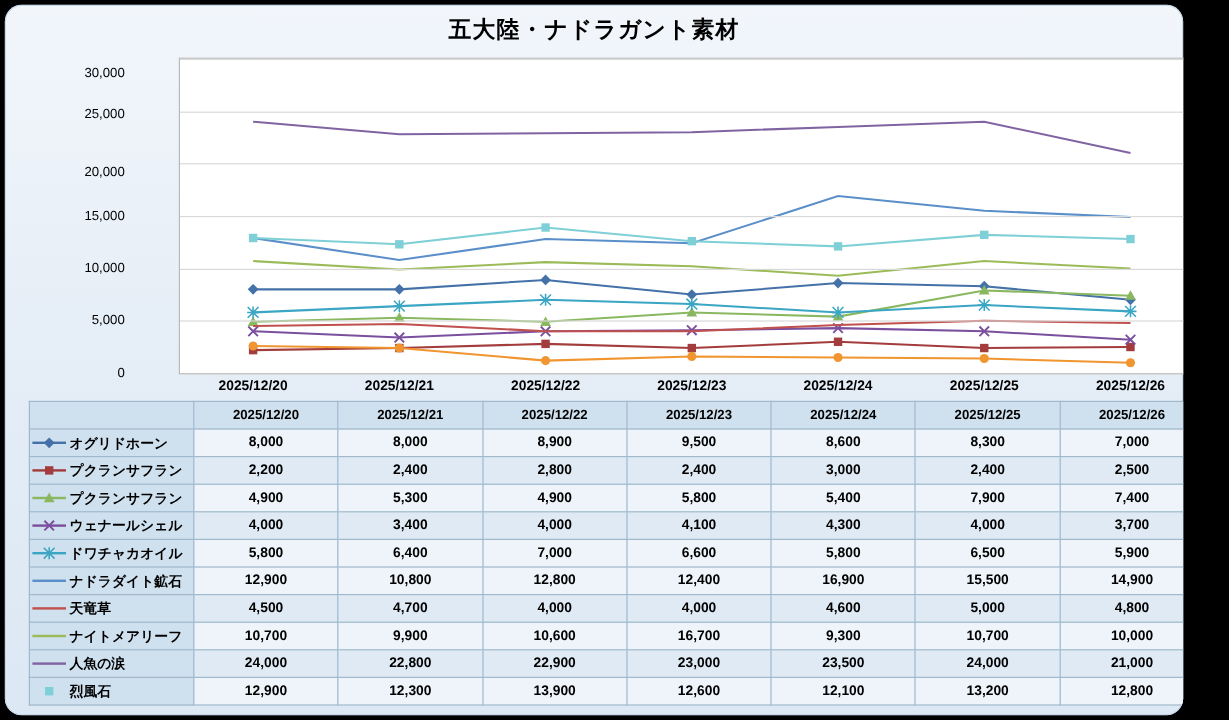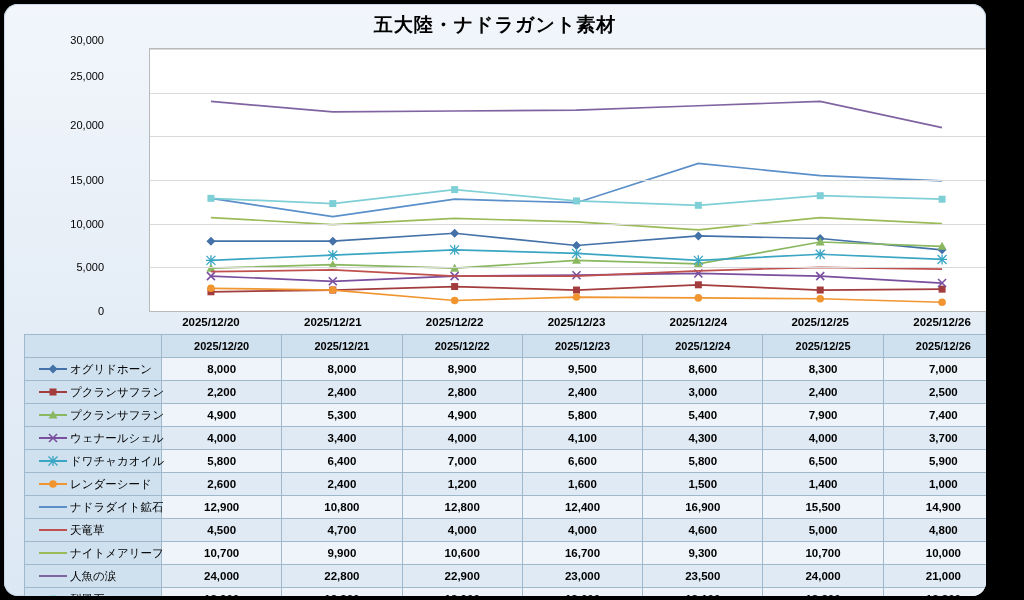--- a/index.html
+++ b/index.html
@@ -93,24 +93,24 @@
     font-weight: bold;
     font-size: 11px;
   }
   th.corner {
     background: #cfe0ee;
     width: 128px;
   }
   tbody th {
     background: #cfe0ee;
     text-align: left;
-    font-weight: normal;
+    font-weight: bold;
     font-size: 11.5px;
     white-space: nowrap;
-    padding-left: 14px;
+    padding-left: 2px;
     margin-left: 19px;
   }
   tbody td {
     text-align: center;
     font-weight: bold;
   }
   tbody tr.odd td { background: #eef4fa; }
   tbody tr.even td { background: #dfeaf4; }
   .legend-cell {
     display: flex;
@@ -134,23 +134,23 @@
 
 <div id="frame">
 
   <div id="title">五大陸・ナドラガント素材</div>
 
   <div id="yaxis-labels">
       <div class="ytick" style="top: 307px;">0</div>
       <div class="ytick" style="top: 263.333px;">5,000</div>
       <div class="ytick" style="top: 219.667px;">10,000</div>
       <div class="ytick" style="top: 176px;">15,000</div>
-      <div class="ytick" style="top: 121px; text-align: right;">20,000</div>
-      <div class="ytick" style="top: 72px;">25,000</div>
-      <div class="ytick" style="top: 36px;">30,000</div>
+      <div class="ytick" style="top: 140px; text-align: right;">20,000</div>
+      <div class="ytick" style="top: 91px;">25,000</div>
+      <div class="ytick" style="top: 57px;">30,000</div>
     </div>
 
   <div id="plot-area">
     <svg id="svg-lines" width="853" height="262">
         <g>
           <polyline points="60.92857142857143,192.13333333333333 182.78571428571428,192.13333333333333 304.64285714285717,184.2733333333333 426.5,196.5 548.3571428571429,186.89333333333332 670.2142857142857,189.51333333333332 792.0714285714286,200.86666666666667" fill="none" stroke="#4472a8" stroke-width="1.7"></polyline>
           <polygon points="60.92857142857143,187.63333333333333 65.42857142857143,192.13333333333333 60.92857142857143,196.63333333333333 56.42857142857143,192.13333333333333" fill="#4472a8"></polygon>
           <polygon points="182.78571428571428,187.63333333333333 187.28571428571428,192.13333333333333 182.78571428571428,196.63333333333333 178.28571428571428,192.13333333333333" fill="#4472a8"></polygon>
           <polygon points="304.64285714285717,179.7733333333333 309.14285714285717,184.2733333333333 304.64285714285717,188.7733333333333 300.14285714285717,184.2733333333333" fill="#4472a8"></polygon>
           <polygon points="426.5,192 431,196.5 426.5,201 422,196.5" fill="#4472a8"></polygon>
@@ -357,40 +357,20 @@
               </div>
             </th>
             <td>5,800</td>
             <td>6,400</td>
             <td>7,000</td>
             <td>6,600</td>
             <td>5,800</td>
             <td>6,500</td>
             <td>5,900</td>
           </tr>
-          <tr class="even">
-            <th>
-              <div class="legend-cell">
-                <div class="legend-mark">
-                  <div class="lline" style="background: rgb(240, 149, 47);"></div>
-                  <svg width="28" height="12" class="lsymsvg" style="position: absolute; left: 0px; top: 0px;">
-                    <circle cx="14" cy="6" r="3.8" fill="#f0952f"></circle>
-                  </svg>
-                </div>
-                <span>レンダーシード</span>
-              </div>
-            </th>
-            <td>2,600</td>
-            <td>2,400</td>
-            <td>1,200</td>
-            <td>1,600</td>
-            <td>1,500</td>
-            <td>1,400</td>
-            <td>1,000</td>
-          </tr>
           <tr class="odd">
             <th>
               <div class="legend-cell">
                 <div class="legend-mark">
                   <div class="lline" style="background: rgb(91, 143, 201);"></div>
                 </div>
                 <span>ナドラダイト鉱石</span>
               </div>
             </th>
             <td>12,900</td>

